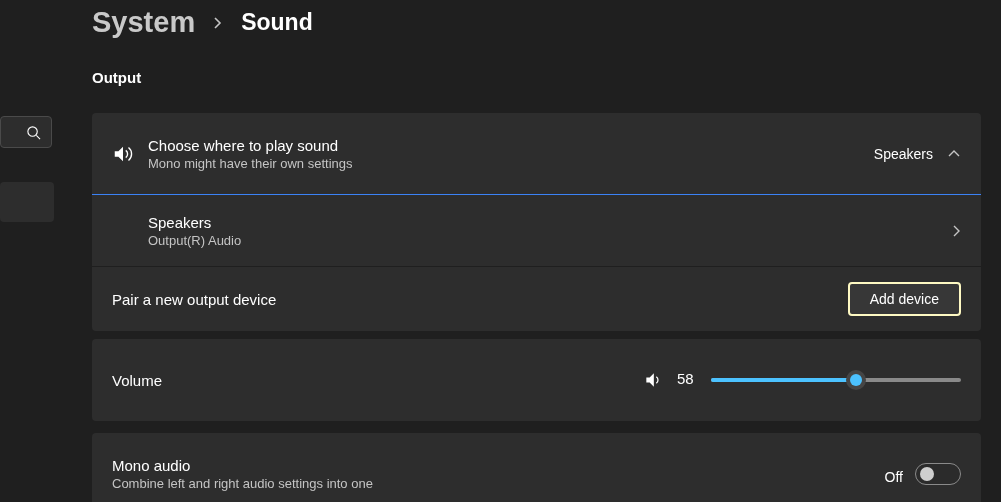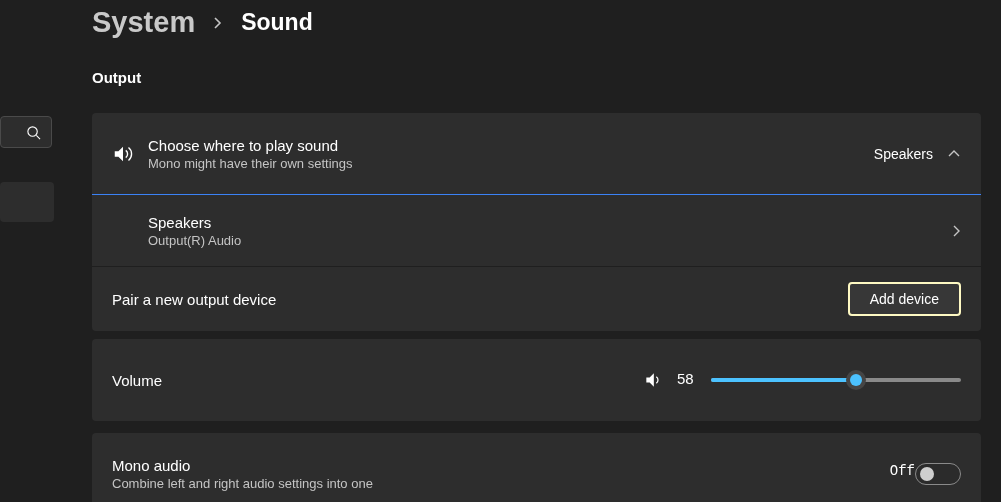--- a/index.html
+++ b/index.html
@@ -190,22 +190,22 @@
     }
     .slider-thumb::after {
       content: '';
       width: 12px;
       height: 12px;
       border-radius: 50%;
       background: #4cc2ff;
     }
     .toggle-wrap {
       display: flex;
-      align-items: flex-start;
-      font-family: Liberation Mono, monospace;
+      align-items: flex-end;
+      gap: 12px;
     }
     .toggle-label {
       font-size: 14px;
       color: #ffffff;
     }
     .toggle {
       width: 46px;
       height: 22px;
       border-radius: 20px;
       border: 1px solid #8a8a8a;

